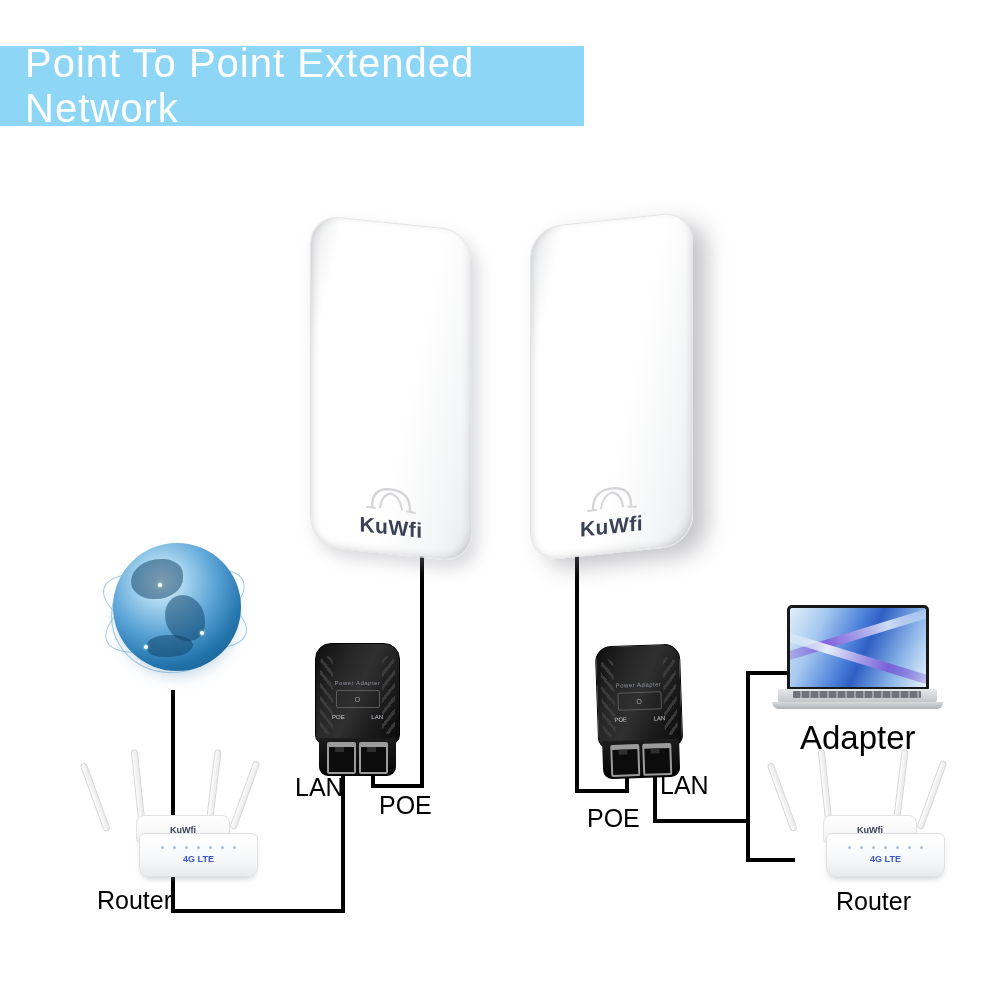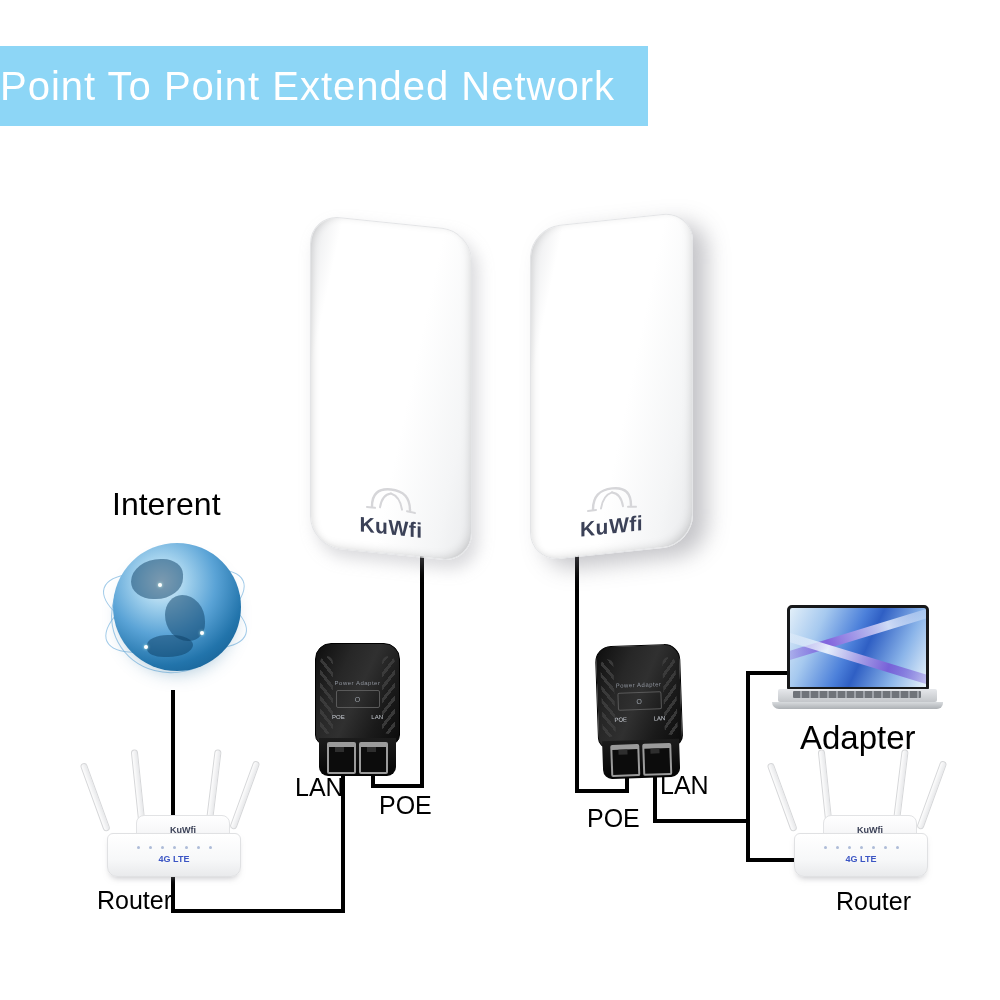--- a/index.html
+++ b/index.html
@@ -1,21 +1,21 @@
 <!DOCTYPE html>
 <html><head>
 <meta charset="utf-8">
 <style>
   html,body{margin:0;padding:0;background:#ffffff;}
   *{box-sizing:border-box;font-family:"Liberation Sans",sans-serif;}
   #canvas{position:relative;width:1000px;height:1000px;background:#ffffff;overflow:hidden;}
 
   
-  .banner{position:absolute;left:0;top:46px;width:648px;height:80px;
-    display:flex;align-items:center;z-index:5;}
+  .banner{position:absolute;left:0;top:46px;width:584px;height:80px;
+    display:flex;align-items:center;padding-left:25px;z-index:5;}
   .banner span{color:#ffffff;font-size:40px;letter-spacing:1px;}
 
   
   #wires{position:absolute;left:0;top:0;z-index:1;}
   #wires polyline{fill:none;stroke:#000;stroke-width:4;}
 
   
   .cpe{position:absolute;width:162px;height:332px;border-radius:30px;z-index:2;
     background:linear-gradient(102deg,#e6e7e9 0%,#ffffff 14%,#ffffff 58%,#f4f5f6 84%,#e9eaec 100%);
     border:1px solid #e3e4e6;
@@ -54,21 +54,21 @@
   .router.left{left:95px;top:745px;} .router.right{left:782px;top:745px;}
   .antenna{position:absolute;width:7px;height:72px;background:linear-gradient(90deg,#fdfdfd,#e8e9eb);
     border:1px solid #d6d7d9;border-radius:4px;}
   .ant1{left:9px;top:14px;transform:rotate(-20deg);transform-origin:50% 100%;}
   .ant2{left:44px;top:4px;height:80px;transform:rotate(-6deg);transform-origin:50% 100%;}
   .ant3{left:110px;top:4px;height:80px;transform:rotate(7deg);transform-origin:50% 100%;}
   .ant4{left:134px;top:12px;transform:rotate(20deg);transform-origin:50% 100%;}
   .r-top{position:absolute;left:41px;top:70px;width:94px;height:28px;border-radius:8px 8px 4px 4px;
     background:linear-gradient(#ffffff,#f1f2f4);border:1px solid #e2e3e5;text-align:center;}
   .r-top span{font-size:9px;font-weight:bold;color:#3b4157;line-height:28px;}
-  .r-front{position:absolute;left:12px;top:88px;width:134px;height:44px;border-radius:6px 6px 10px 10px;
+  .r-front{position:absolute;left:44px;top:88px;width:119px;height:44px;border-radius:6px 6px 10px 10px;
     background:linear-gradient(#ffffff 0%,#f7f8f9 60%,#e9eaec 100%);border:1px solid #e0e1e3;
     box-shadow:0 4px 6px -3px rgba(140,140,148,.5);}
   .leds{position:absolute;left:0;top:12px;width:100%;display:flex;justify-content:center;gap:9px;}
   .leds i{width:3px;height:3px;background:#aebcd8;border-radius:50%;}
   .badge{position:absolute;left:0;top:20px;width:100%;text-align:center;font-size:9px;font-weight:bold;color:#3b55c4;}
 
   
   .globe{position:absolute;left:100px;top:535px;width:150px;height:155px;z-index:2;}
   .sphere{position:absolute;left:13px;top:8px;width:128px;height:128px;border-radius:50%;
     background:radial-gradient(circle at 38% 30%,#eaf6fc 0%,#a5d3ee 20%,#5aa3d6 45%,#2274ab 70%,#0e4f80 100%);
@@ -251,21 +251,20 @@
     <div class="lcd">
       <div class="ribbon rb1"></div>
       <div class="ribbon rb2"></div>
     </div>
     <div class="deck">
         <div class="keys"></div>
       </div>
     <div class="baselip"></div>
   </div>
 
-  <div class="lbl lbl-internet">Interent</div>
   <div class="lbl lbl-laptop">Adapter</div>
   <div class="lbl lbl-25 lbl-lan-l">LAN</div>
   <div class="lbl lbl-25 lbl-poe-l">POE</div>
   <div class="lbl lbl-25 lbl-poe-r">POE</div>
   <div class="lbl lbl-25 lbl-lan-r">LAN</div>
   <div class="lbl lbl-25 lbl-router-l">Router</div>
   <div class="lbl lbl-25 lbl-router-r">Router</div>
 
 </div>
 

